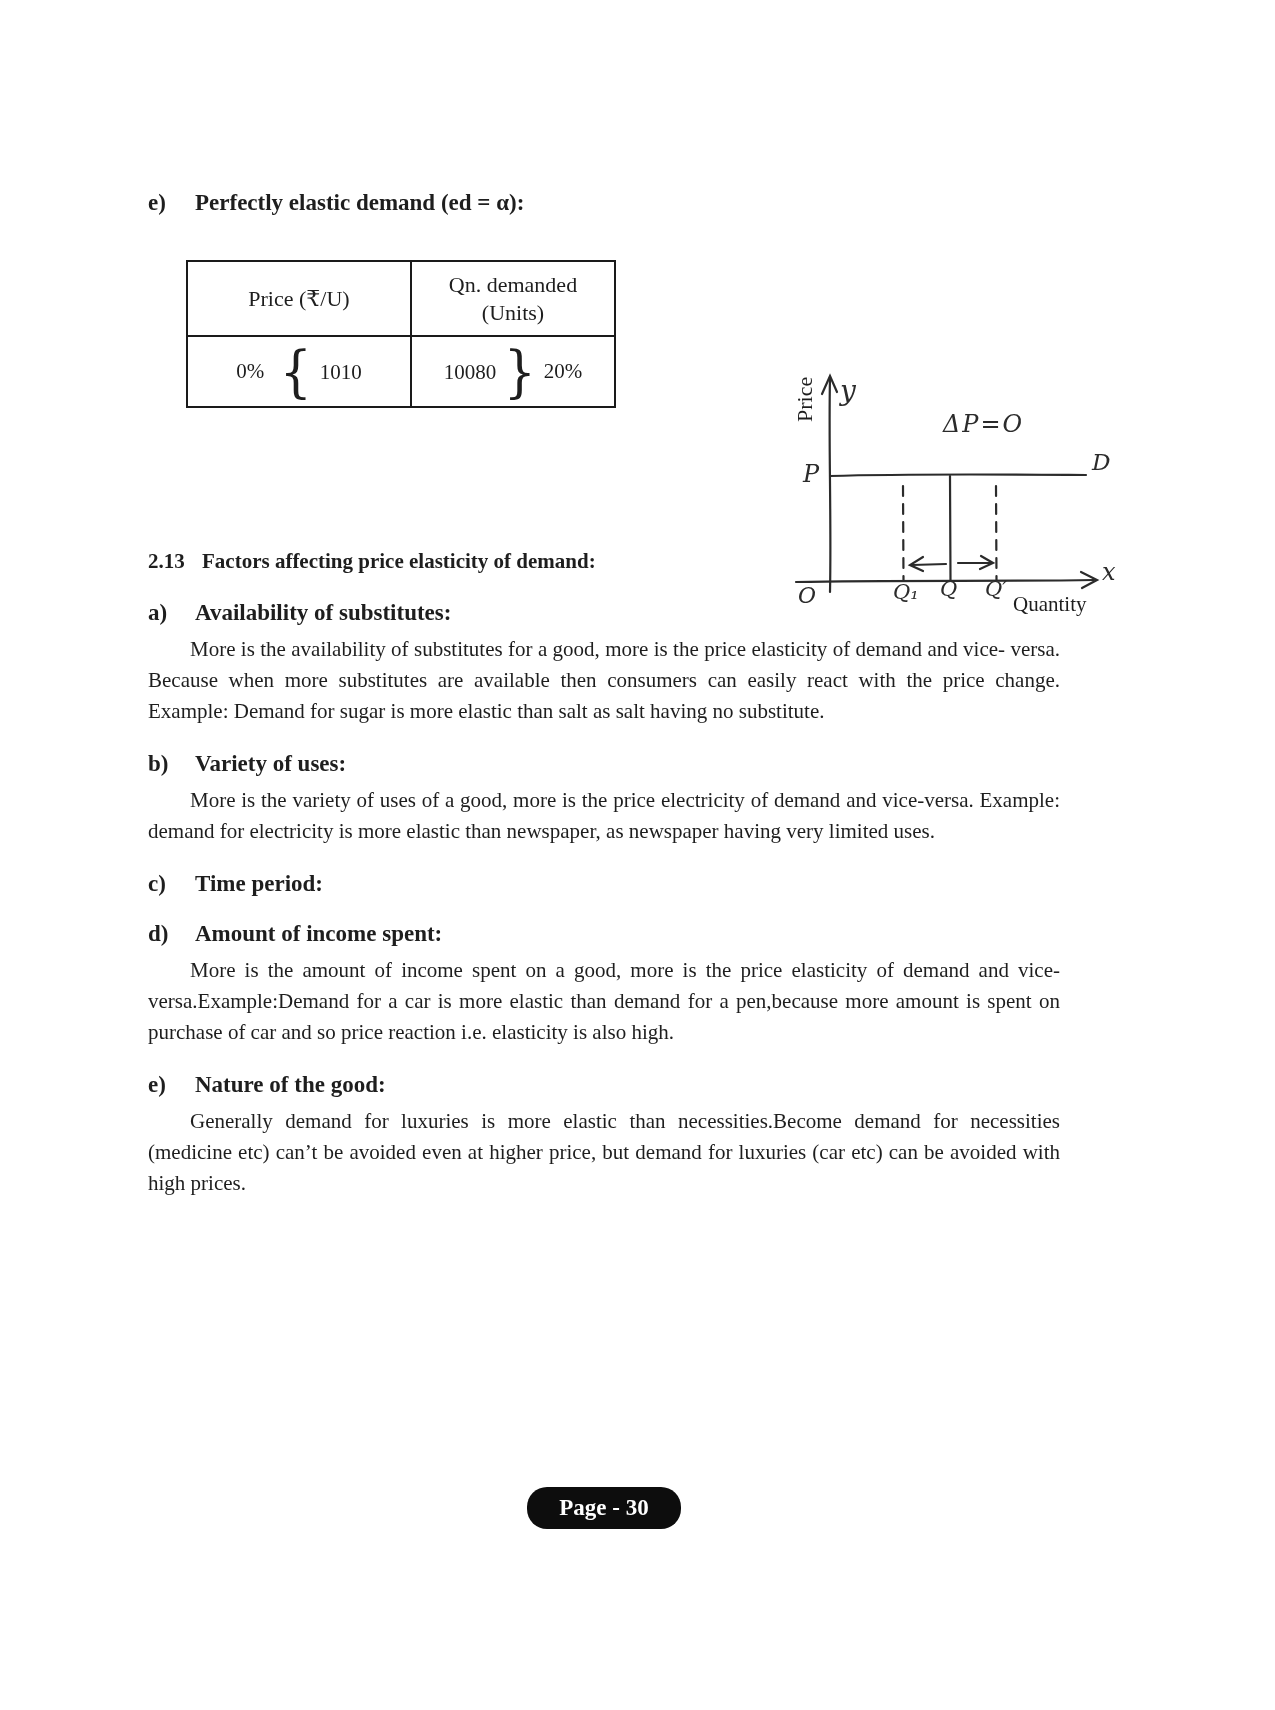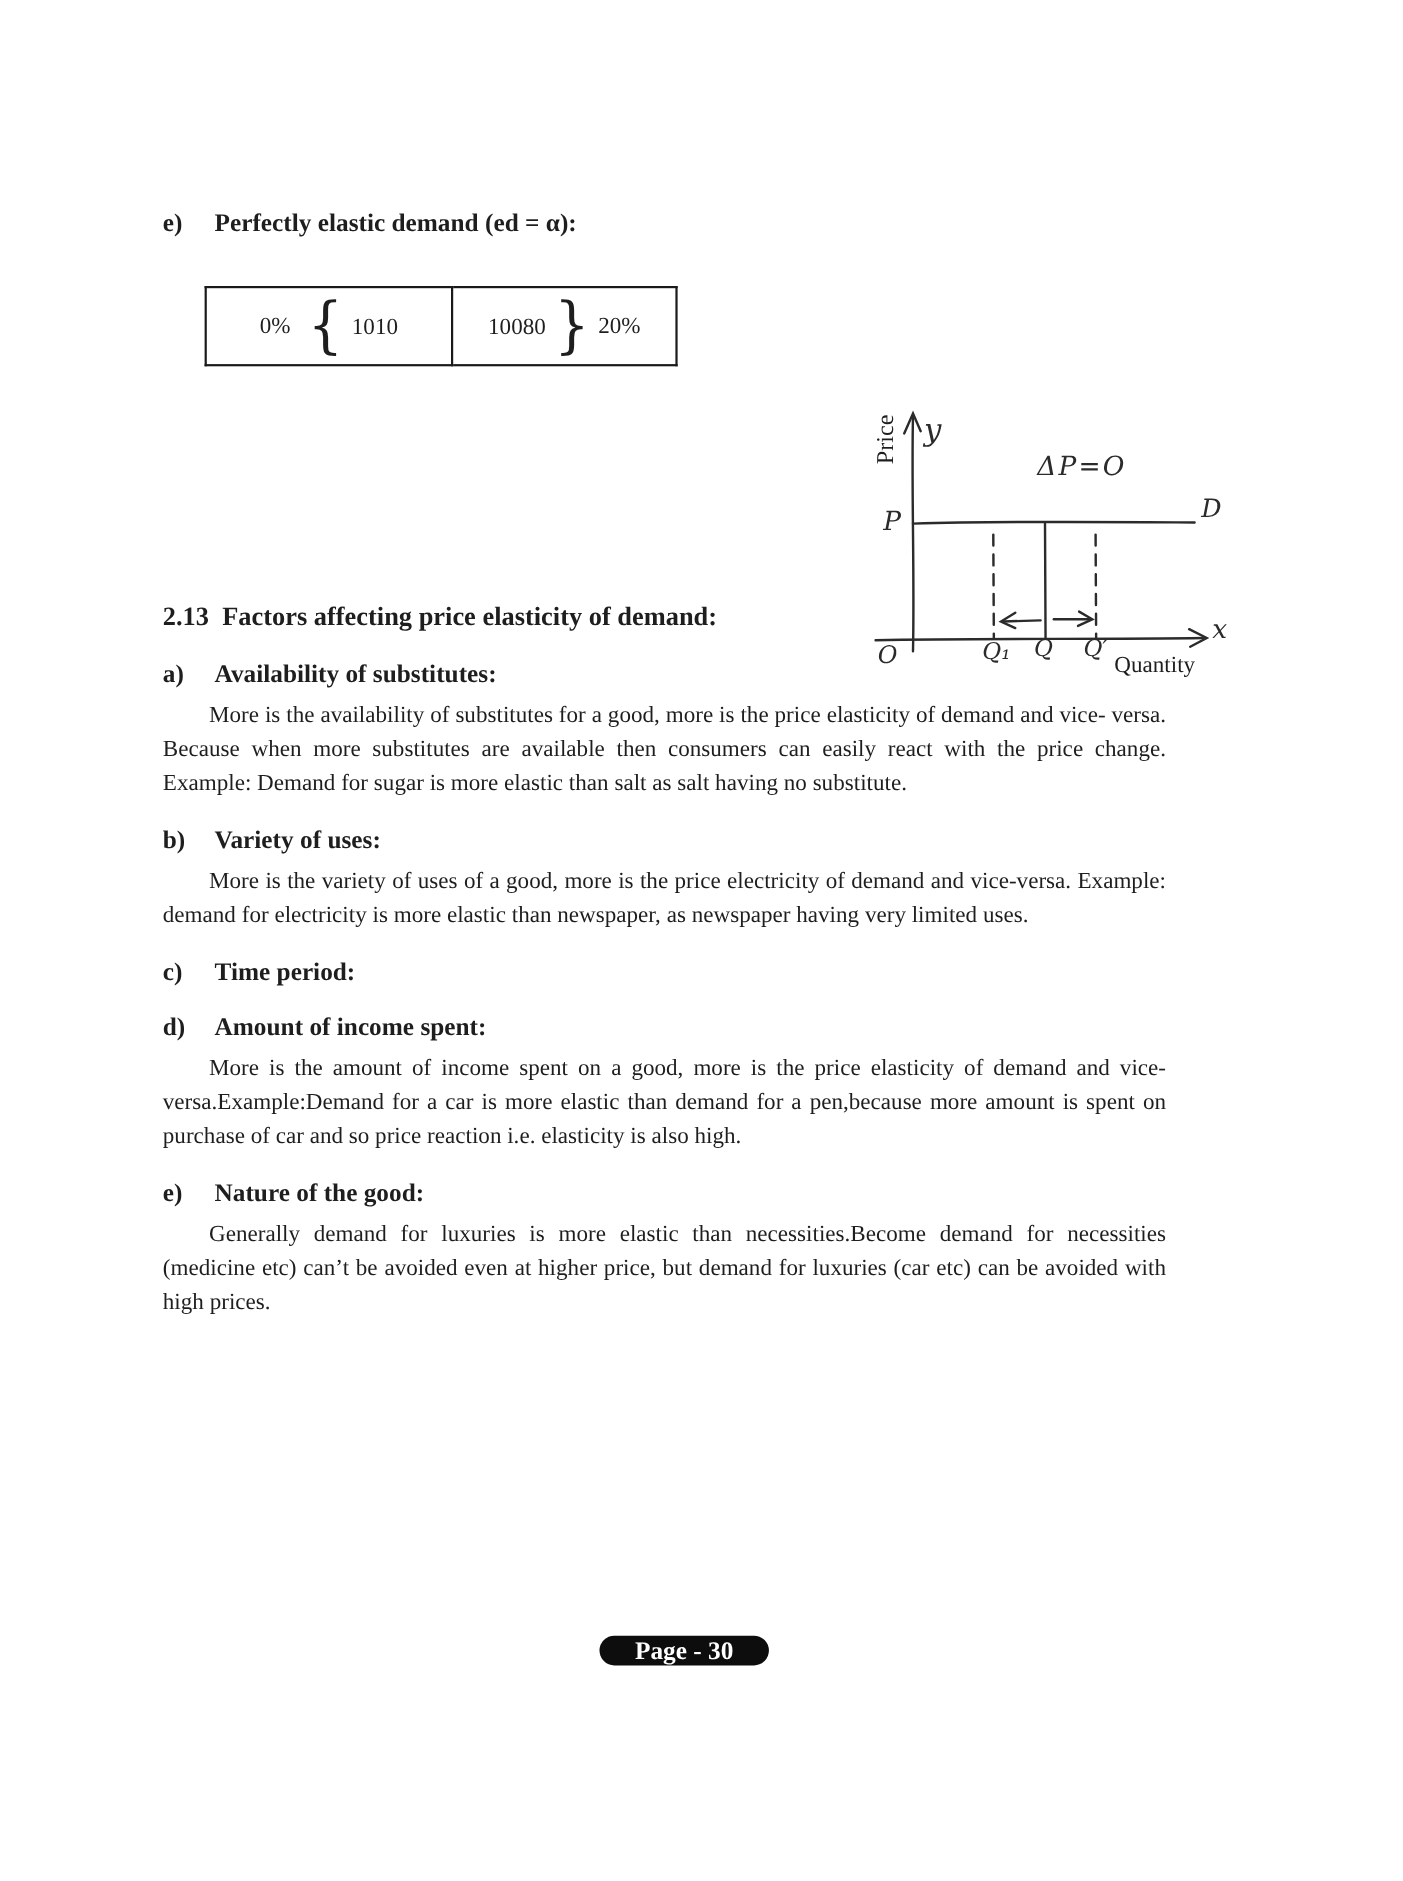--- a/index.html
+++ b/index.html
@@ -11,21 +11,21 @@
     color:#1e1e1e;
     overflow:hidden;
   }
   .content{
     position:absolute;left:148px;top:190px;width:912px;
   }
   
   .h-row{display:flex;align-items:baseline;font-weight:bold;font-size:23px;line-height:26px;}
   .h-row .marker{flex:0 0 47px;}
   .h-row.num .marker{flex:0 0 54px;}
-  .h-row.major{font-size:24px;line-height:30px;}
+  .h-row.major{font-size:21px;line-height:30px;}
   
   p.body{
     margin:8px 0 0 0;
     font-size:21px;line-height:31px;
     text-align:justify;
     text-indent:42px;
   }
   .subsection{margin-top:24px;}
   
   .figure-block{position:relative;height:330px;}
@@ -49,42 +49,55 @@
   .stack{display:flex;flex-direction:row;line-height:26px;}
   .pct{font-size:21px;}
   .data-cell .gap{width:14px;}
   .data-cell .sgap{width:6px;}
   
   .diagram{position:absolute;left:780px;top:358px;width:372px;height:272px;}
   .hand{font-family:"DejaVu Serif",serif;font-style:italic;fill:#2b2b2b;}
   .printed{font-family:"Liberation Serif",serif;fill:#1e1e1e;}
   
   .footer-pill{
-    position:absolute;left:545px;top:1487px;
-    width:154px;height:27px;border-radius:20px;
+    position:absolute;left:527px;top:1487px;
+    width:154px;height:42px;border-radius:20px;
     background:#0d0d0d;
     display:flex;align-items:center;justify-content:center;
   }
   .footer-pill span{color:#ffffff;font-weight:bold;font-size:23px;font-family:"Liberation Serif",serif;}
 </style>
 </head>
 <body>
 
 <div class="page">
 
   <div class="content">
 
     <div class="h-row">
       <span class="marker">e)</span>
       <span>Perfectly elastic demand (ed = α):</span>
     </div>
 
     <div class="figure-block">
       <table class="elastic">
         <tbody>
+            <tr>
+          <td class="c1">
+            <div class="th-cell">
+              <span>Price (₹/U)</span>
+            </div>
+          </td>
+          <td class="c2">
+            <div class="th-cell">
+              <span>Qn. demanded</span>
+              <span>(Units)</span>
+            </div>
+          </td>
+        </tr>
         <tr>
           <td class="c1">
             <div class="data-cell">
               <span class="pct">0%</span>
               <span class="gap"></span>
               <span class="brace">{</span>
               <span class="sgap"></span>
               <span class="stack">
                 <span>10</span>
                 <span>10</span>

